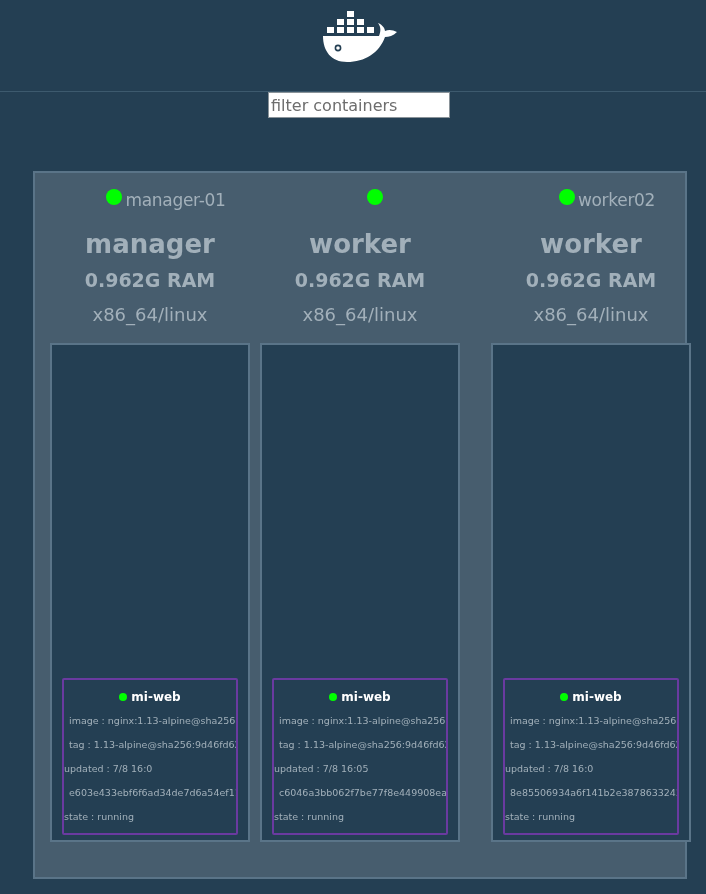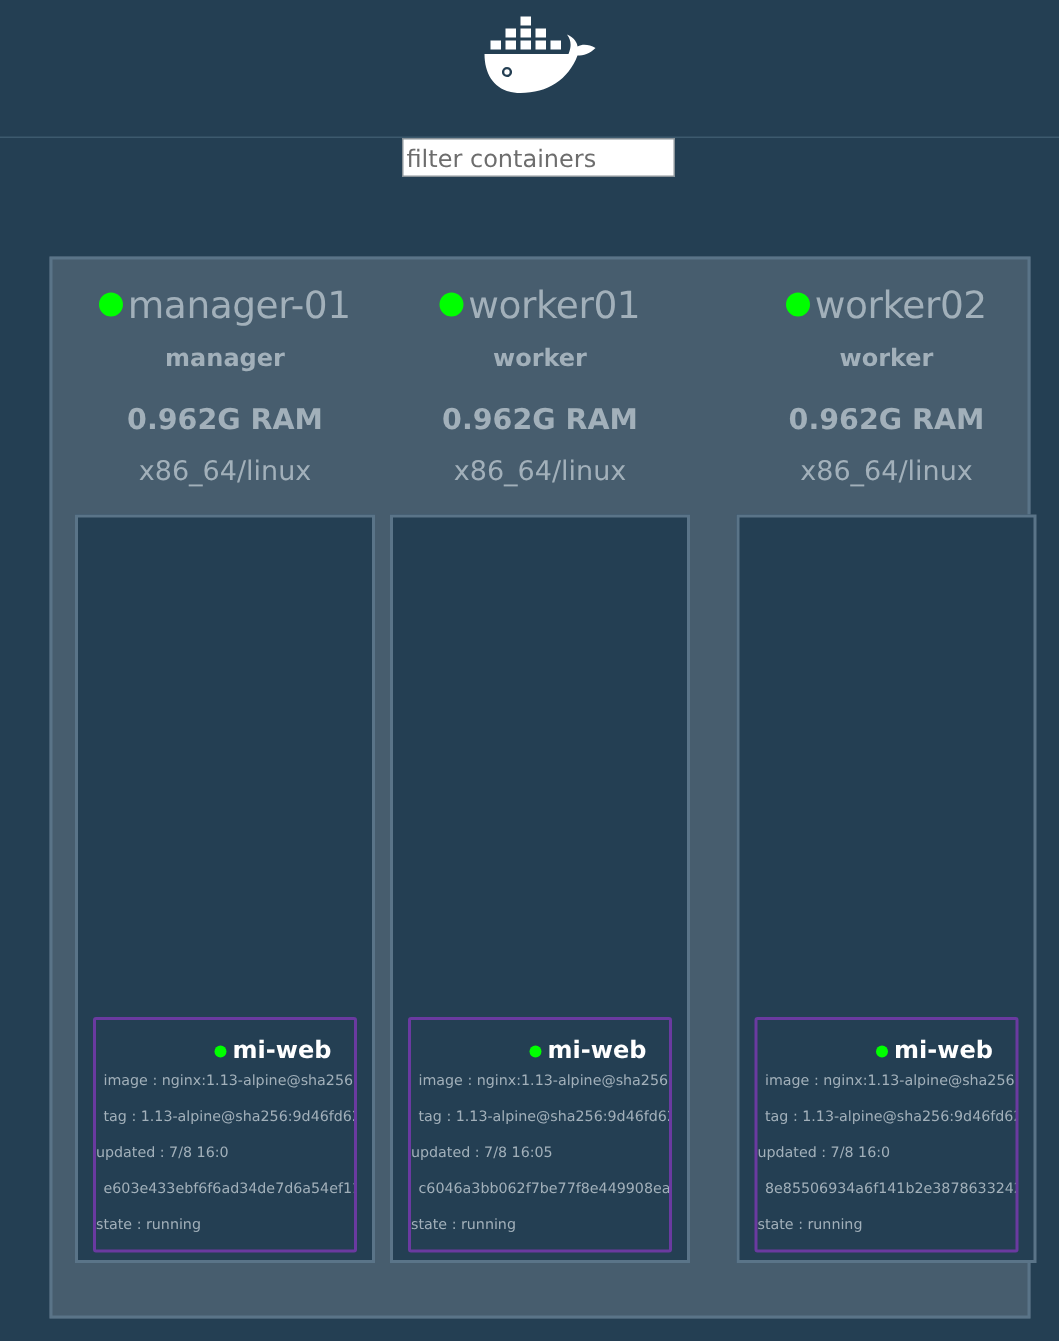--- a/index.html
+++ b/index.html
@@ -17,35 +17,35 @@
     padding:0 16px 0 2px; font-size:16px; color:#555;
     font-family:"DejaVu Sans",sans-serif; outline:none;
   }
   .filter::placeholder { color:#6d6d6d; }
   .swarm {
     position:absolute; left:33px; top:171px; width:654px; height:708px;
     box-sizing:border-box; border:2px solid #5a7488; background:#475d6e;
   }
   .node { position:absolute; top:0; width:200px; height:100%; }
   .node-head { position:absolute; left:0; top:0; width:200px; text-align:center; color:#a2b0ba; }
-  .node-name { position:absolute; top:16px; left:0; width:100%; font-size:25px; white-space:nowrap; letter-spacing:-0.3px; }
+  .node-name { position:absolute; top:16px; left:16px; width:100%; font-size:17px; white-space:nowrap; letter-spacing:-0.3px; }
   .node-name .dot { display:inline-block; width:16px; height:16px; border-radius:50%; background:#00ff00; margin-right:3px; vertical-align:1px; }
-  .node-role { position:absolute; top:56px; left:0; width:100%; font-size:16px; font-weight:bold; }
+  .node-role { position:absolute; top:56px; left:0; width:100%; font-size:26px; font-weight:bold; }
   .node-ram { position:absolute; top:96px; left:0; width:100%; font-size:19px;font-weight:bold; }
   .node-os { position:absolute; top:131px; left:0; width:100%; font-size:18px; }
   .col {
     position:absolute; top:170px; width:200px; height:499px; box-sizing:border-box;
     border:2px solid #5a7488; background:#243f53;
   }
   .task {
     position:absolute; left:10px; top:333px; width:176px; height:157px; box-sizing:border-box;
     border:2px solid #6a3aa0; border-radius:2px; background:#243f53;
     overflow:hidden; color:#a2b0ba; font-size:9.5px;
   }
-  .task-name { position:absolute; top:10px; left:0; width:100%; text-align:center; color:#fff; font-weight:bold; font-size:16px;padding-left:32px; }
+  .task-name { position:absolute; top:10px; left:0; width:100%; text-align:center; color:#fff; font-weight:bold; font-size:12px; }
   .task-name .dot { display:inline-block; width:8px; height:8px; border-radius:50%; background:#00ff00; margin-right:4px; vertical-align:0; }
   .line { position:absolute; left:0; width:100%; text-align:left; white-space:nowrap; }
   .line.left { text-align:left; left:5px; }
 </style>
 </head>
 <body>
 
 <div class="header">
   <svg class="logo" viewBox="0 0 78 55">
     <g fill="#ffffff">
@@ -82,21 +82,21 @@
         <div class="line left" style="top:59px;">tag : 1.13-alpine@sha256:9d46fd628</div>
         <div class="line" style="top:83px;">updated : 7/8 16:0</div>
         <div class="line left" style="top:107px;">e603e433ebf6f6ad34de7d6a54ef11c</div>
         <div class="line" style="top:131px;">state : running</div>
       </div>
     </div>
   </div>
 
   <div class="node" style="left:225px;">
     <div class="node-head">
-      <div class="node-name"><span class="dot"></span><span>worker01</span></div>
+      <div class="node-name"><span class="dot"></span></div>
       <div class="node-role">worker</div>
       <div class="node-ram">0.962G RAM</div>
       <div class="node-os">x86_64/linux</div>
     </div>
     <div class="col" style="left:0;">
       <div class="task">
         <div class="task-name"><span class="dot"></span><span>mi-web</span></div>
         <div class="line left" style="top:35px;">image : nginx:1.13-alpine@sha256:9d</div>
         <div class="line left" style="top:59px;">tag : 1.13-alpine@sha256:9d46fd628</div>
         <div class="line" style="top:83px;">updated : 7/8 16:05</div>

